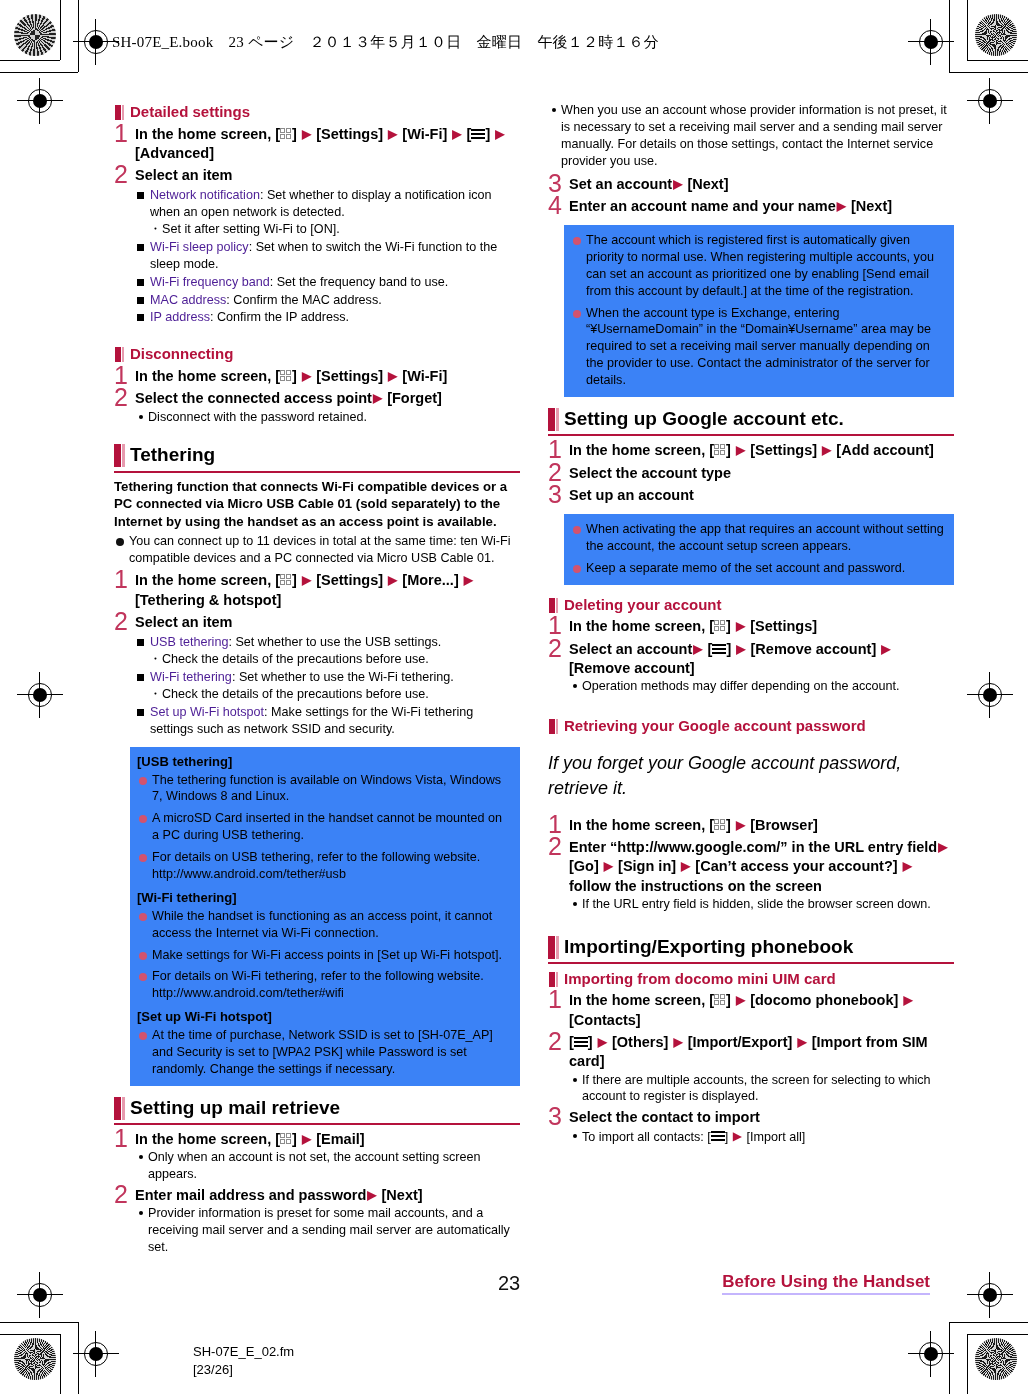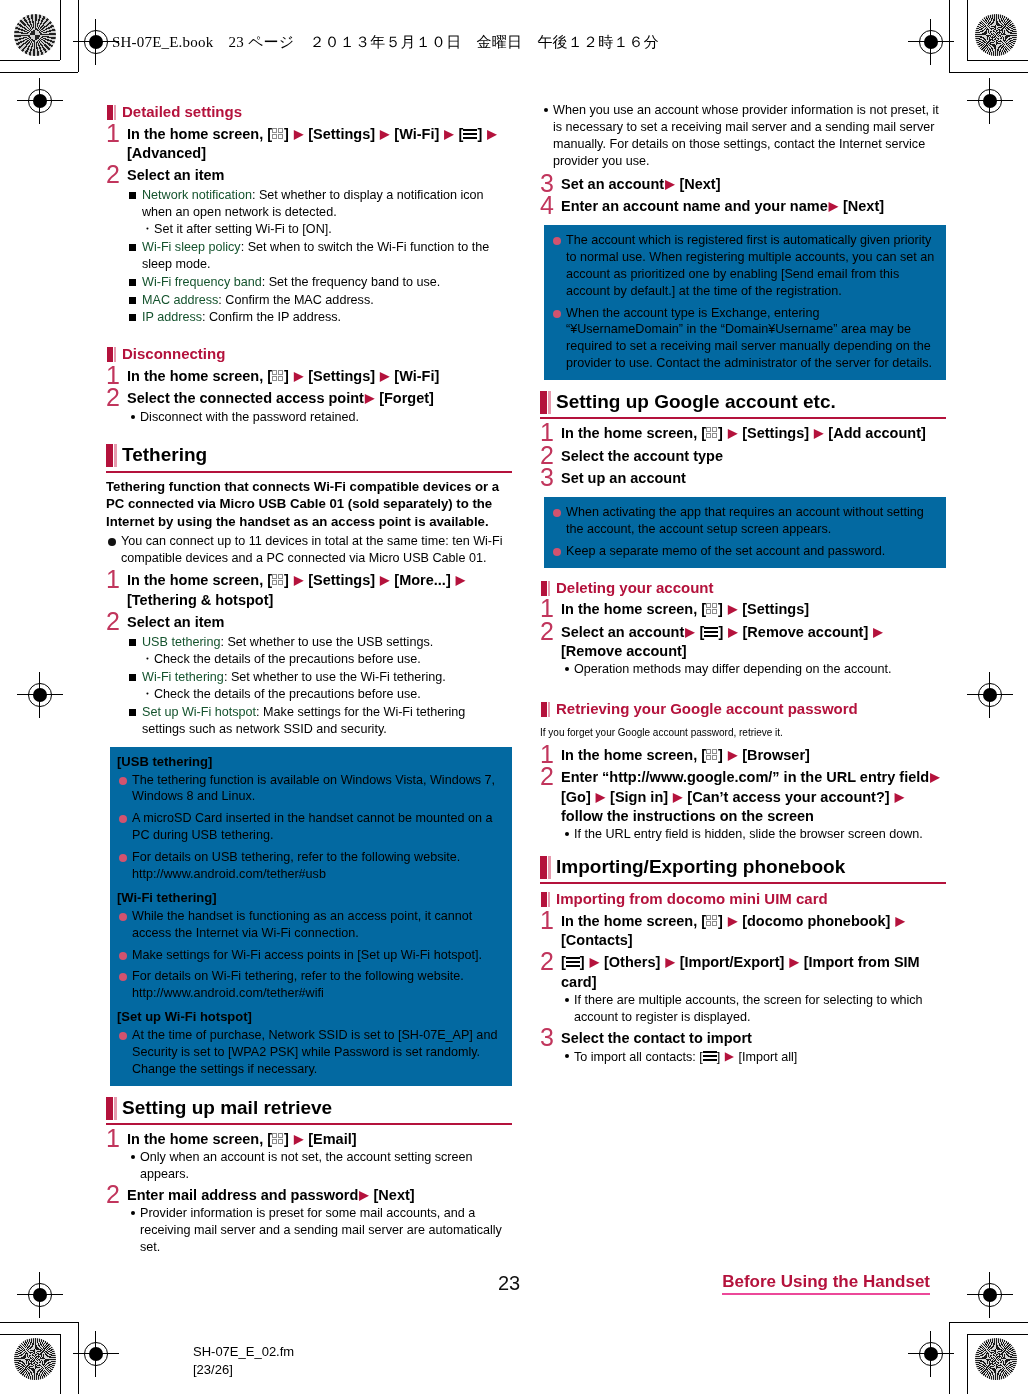--- a/index.html
+++ b/index.html
@@ -36,21 +36,21 @@
 
   
   .doc-header {
     position: absolute; left: 112px; top: 33px;
     font-family: "Liberation Serif", serif;
     font-size: 15px; color: #000; white-space: nowrap;
     letter-spacing: .2px;
   }
 
   
-  .page { position: absolute; left: 8px; top: 0; width: 940px; height: 1394px; }
+  .page { position: absolute; left: 16px; top: 0; width: 940px; height: 1394px; }
   .col { position: absolute; top: 102px; width: 406px; }
   .col-left  { left: 98px; }
   .col-right { left: 532px; }
 
   
   .h1 {
     position: relative;
     margin: 0 0 5px 0;
     padding: 0 0 3px 16px;
     border-bottom: 2px solid #b4123c;
@@ -136,47 +136,47 @@
   li.mid::before {
     content: "・"; position: absolute; left: -1px; top: 0;
     font-size: 12.6px; color: #000;
   }
   li.circ { padding-left: 15px; }
   li.circ::before {
     content: ""; position: absolute; left: 2px; top: 5px;
     width: 8px; height: 8px; border-radius: 50%; background: #111;
   }
   li.circ.red::before { background: #d2536f; }
-  .kw { color: #14532d; }
+  .kw { color: #4c1d95; }
 
   .body-bold {
     font-size: 13.2px; font-weight: bold; line-height: 1.34; margin: 2px 0 2px 0;
   }
-  .body-txt { font-size: 10px; line-height: 1.34; margin: 7px 0; }
+  .body-txt { font-size: 18px; line-height: 1.34; margin: 16px 0; font-style: italic; }
 
   
   .notebox {
-    background: #0369a1; padding: 7px 9px 8px 7px; margin: 9px 0 10px 4px;
+    background: #3b82f6; padding: 7px 9px 8px 7px; margin: 9px 0 10px 16px;
   }
   .notebox ul.plain li { margin-bottom: 5px; }
   .notebox ul.plain li:last-child { margin-bottom: 0; }
   .notebox .boxhead {
     font-size: 13px; font-weight: bold; margin: 0 0 3px 0;
   }
   .notebox .boxhead.mt { margin-top: 7px; }
 
   
   .pagenum {
     position: absolute; left: 498px; top: 1272px;
     font-size: 20px; color: #111;
   }
   .chaptag {
     position: absolute; right: 98px; top: 1272px;
     font-size: 17px; font-weight: bold; color: #b4123c;
-    border-bottom: 2px solid #ec4899; padding-bottom: 1px;
+    border-bottom: 2px solid #c4b5fd; padding-bottom: 1px;
     white-space: nowrap;
   }
   .filemeta {
     position: absolute; left: 193px; top: 1343px;
     font-size: 13px; color: #000; line-height: 1.35;
   }
 </style>
 </head>
 <body>
 
@@ -450,21 +450,21 @@
     </div>
 
     <div class="step">
       <span class="num">2</span>
       <div class="txt"><span>Enter “http://www.google.com/” in the URL entry field</span><span class="arrow">▶</span><span> [Go] </span><span class="arrow">▶</span><span> [Sign in] </span><span class="arrow">▶</span><span> [Can’t access your account?] </span><span class="arrow">▶</span><span> follow the instructions on the screen</span></div>
       <ul class="plain">
         <li class="dot">If the URL entry field is hidden, slide the browser screen down.</li>
       </ul>
     </div>
 
-    <div class="h1" style="margin-top:12px;">Importing/Exporting phonebook</div>
+    <div class="h1" style="margin-top:22px;">Importing/Exporting phonebook</div>
 
     <div class="h2">Importing from docomo mini UIM card</div>
 
     <div class="step">
       <span class="num">1</span>
       <div class="txt"><span>In the home screen, [</span><span class="glyph-apps"><i></i><i></i><i></i><i></i></span><span>] </span><span class="arrow">▶</span><span> [docomo phonebook] </span><span class="arrow">▶</span><span> [Contacts]</span></div>
     </div>
 
     <div class="step">
       <span class="num">2</span>

